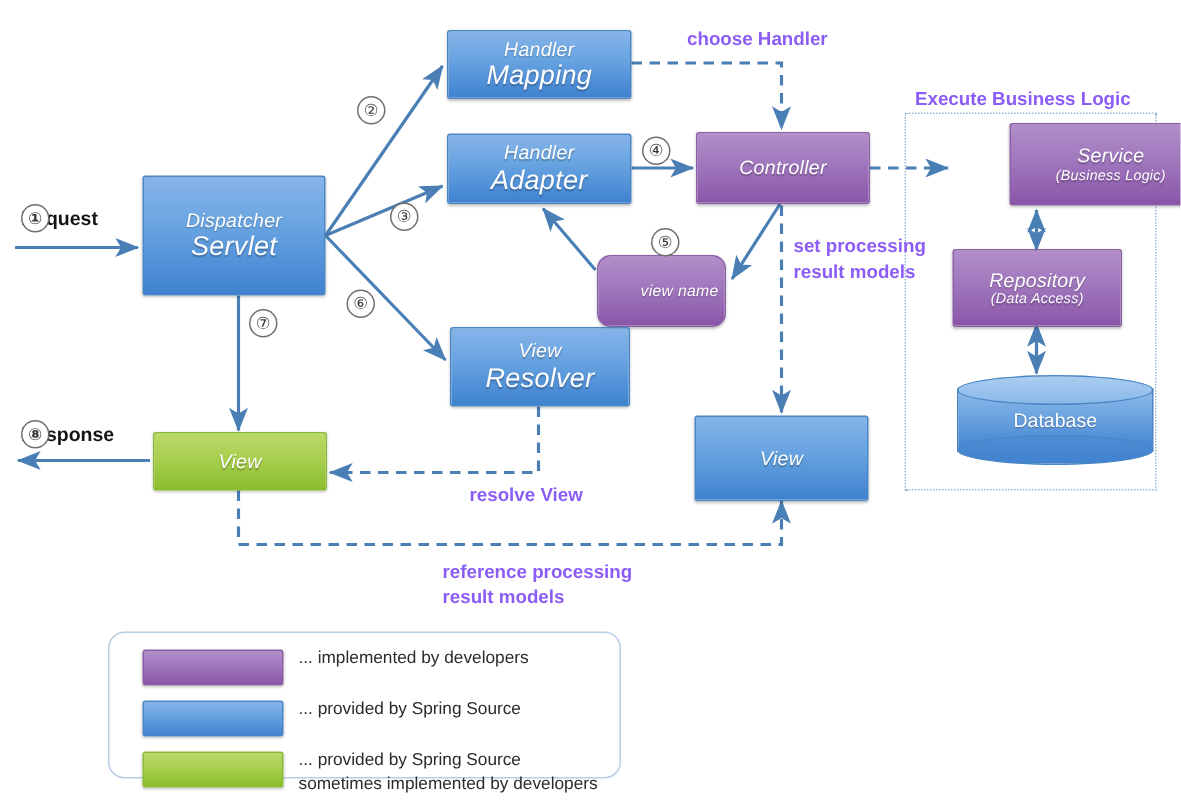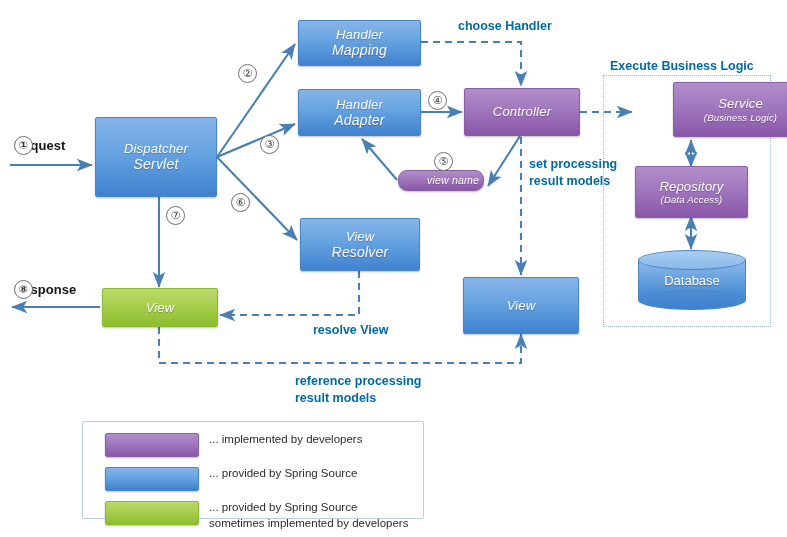--- a/index.html
+++ b/index.html
@@ -32,21 +32,21 @@
     justify-content: center;
     text-align: center;
     color: #ffffff;
     line-height: 1.18;
     letter-spacing: .2px;
     text-shadow: 0 1px 1px rgba(0,0,0,.28);
     border-radius: 2px;
     font-style: italic;
   }
   .node .l1 { font-size: 13px; }
-  .node .l2 { font-size: 14px; }
+  .node .l2 { font-size: 18px; }
   .node .sub { font-size: 9.5px; }
 
   .blue {
     background: linear-gradient(to bottom, #86b4e8 0%, #6aa5e2 40%, #3f82cf 100%);
     border: 1px solid #4a85c4;
     box-shadow: 0 1px 2px rgba(0,0,0,.25);
   }
   .purple {
     background: linear-gradient(to bottom, #b18ec9 0%, #a077bd 45%, #8a56a8 100%);
     border: 1px solid #8a5fa5;
@@ -90,21 +90,21 @@
     transform: translateY(-50%);
     text-align: center;
     color: #fff; font-size: 13px;
     text-shadow: 0 1px 1px rgba(0,0,0,.3);
   }
 
   
   .lbl-txt {
     position: absolute;
     font-size: 12.5px;
-    color: #0369a1;
+    color: #8b5cf6;
     font-weight: bold;
     white-space: nowrap;
     line-height: 1.35;
   }
   .step {
     position: absolute;
     width: 17px; height: 17px;
     border-radius: 50%;
     border: 1.3px solid #6f6f6f;
     color: #3a3a3a;
@@ -226,21 +226,21 @@
 
   <div class="node blue" style="left:298px; top:89px; width:123px; height:47px;">
     <span class="l1">Handler</span>
     <span class="l2">Adapter</span>
   </div>
 
   <div class="node purple" style="left:464px; top:88px; width:116px; height:48px;">
     <span class="l1">Controller</span>
   </div>
 
-  <div class="node purple pill" style="left:398px; top:170px; width:86px; height:21px;padding-left:24px;">
+  <div class="node purple pill" style="left:398px; top:170px; width:86px; height:48px;padding-left:24px;">
     <span class="l1">view name</span>
   </div>
 
   <div class="node blue" style="left:300px; top:218px; width:120px; height:53px;">
     <span class="l1">View</span>
     <span class="l2">Resolver</span>
   </div>
 
   <div class="node green" style="left:102px; top:288px; width:116px; height:39px;">
     <span class="l1">View</span>
@@ -253,21 +253,21 @@
   <div class="node purple" style="left:635px; top:82px; width:135px; height:55px;margin-left:38px;">
     <span class="l1">Service</span>
     <span class="sub">(Business Logic)</span>
   </div>
 
   <div class="node purple" style="left:635px; top:166px; width:113px; height:52px;text-align:right;">
     <span class="l1">Repository</span>
     <span class="sub">(Data Access)</span>
   </div>
 
-  <div class="db" style="left:638px; top:250px; width:108px; height:60px;">
+  <div class="db" style="left:638px; top:250px; width:131px; height:60px;">
     <div class="body"></div>
     <div class="bottom"></div>
     <div class="top"></div>
     <div class="lbl">Database</div>
   </div>
 
   <div class="io-label" style="left:14px; top:138px;">
     <span class="step">①</span>
     <span>Request</span>
   </div>
@@ -291,21 +291,21 @@
     <div>result models</div>
   </div>
 
   <div class="lbl-txt" style="left:313px; top:322px;">resolve View</div>
 
   <div class="lbl-txt" style="left:295px; top:373px;">
     <div>reference processing</div>
     <div>result models</div>
   </div>
 
-  <div class="legend" style="left:82px; top:421px; width:342px; height:98px;">
+  <div class="legend" style="left:72px; top:421px; width:342px; height:98px;border-radius:11px;">
 
     <div class="legend-row">
       <div class="swatch purple"></div>
       <div class="legend-text">
         <div>... implemented by developers</div>
       </div>
     </div>
 
     <div class="legend-row">
       <div class="swatch blue"></div>

